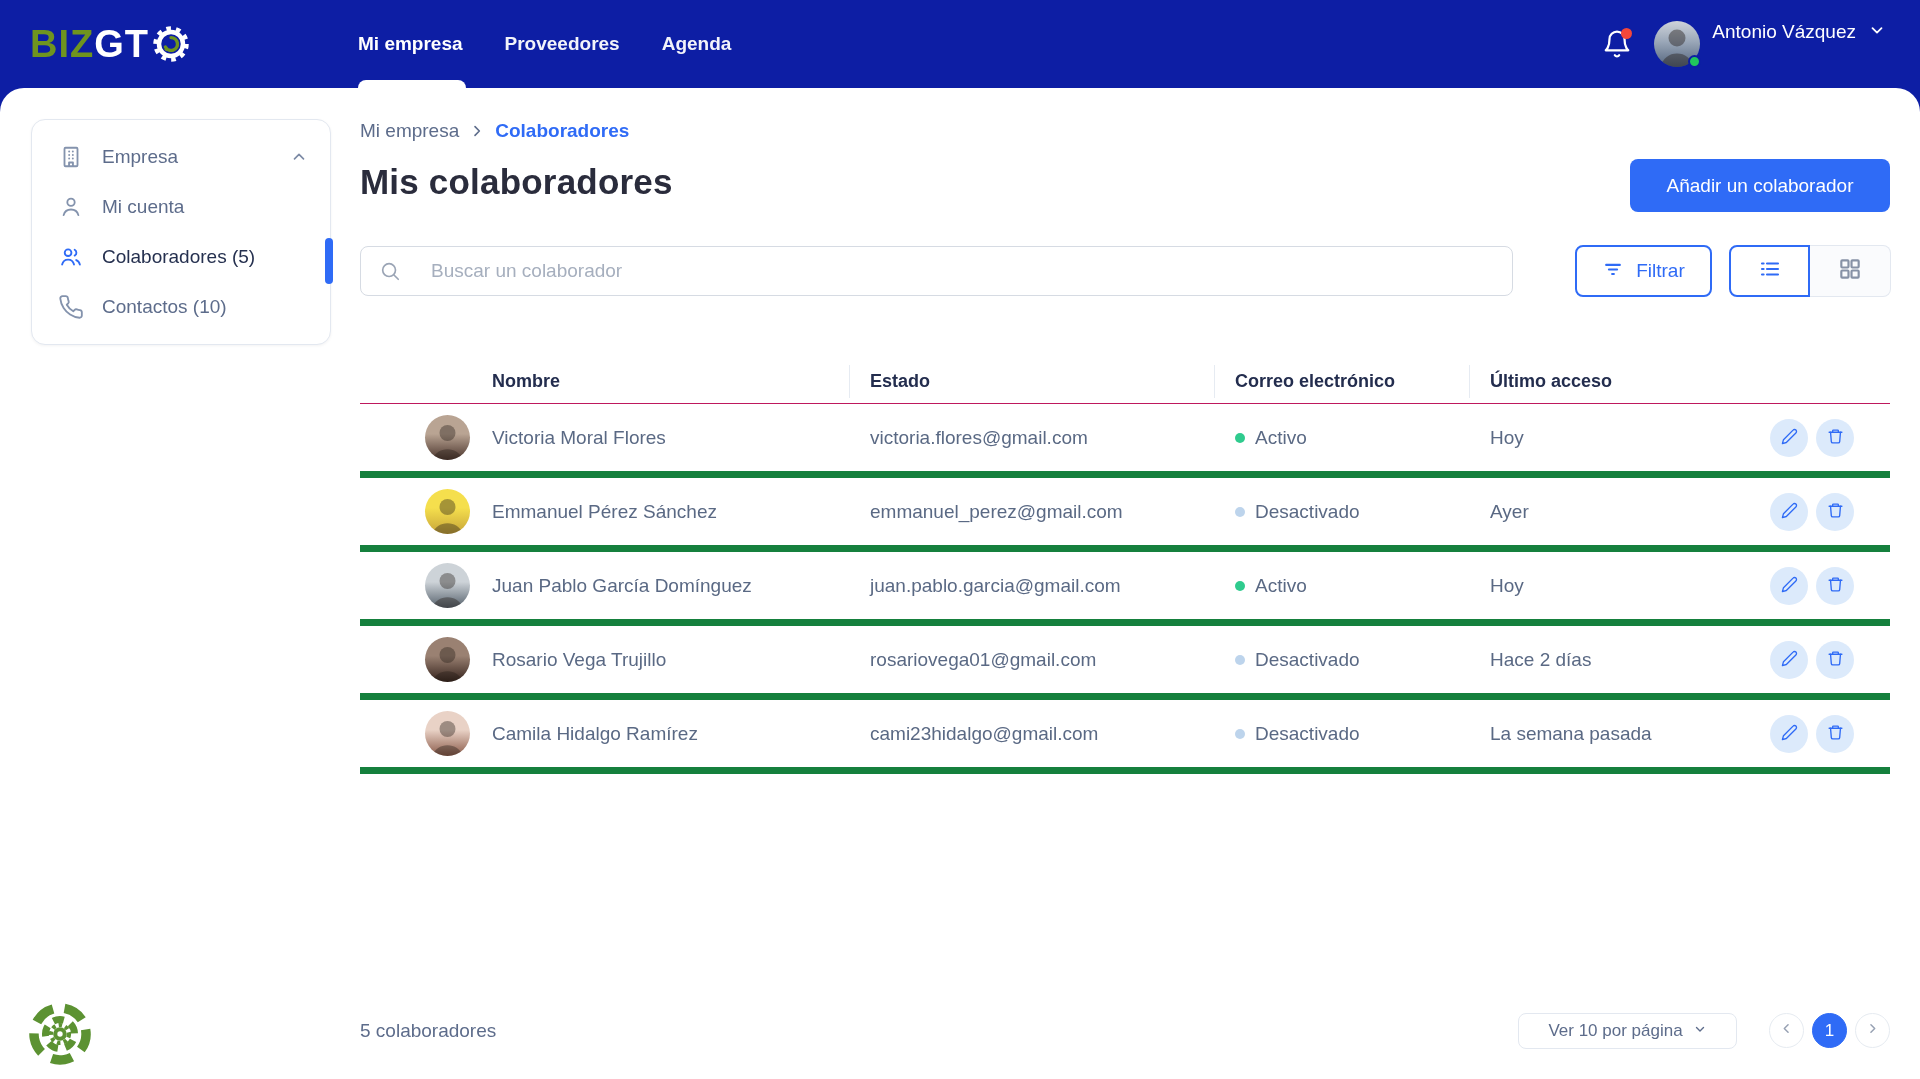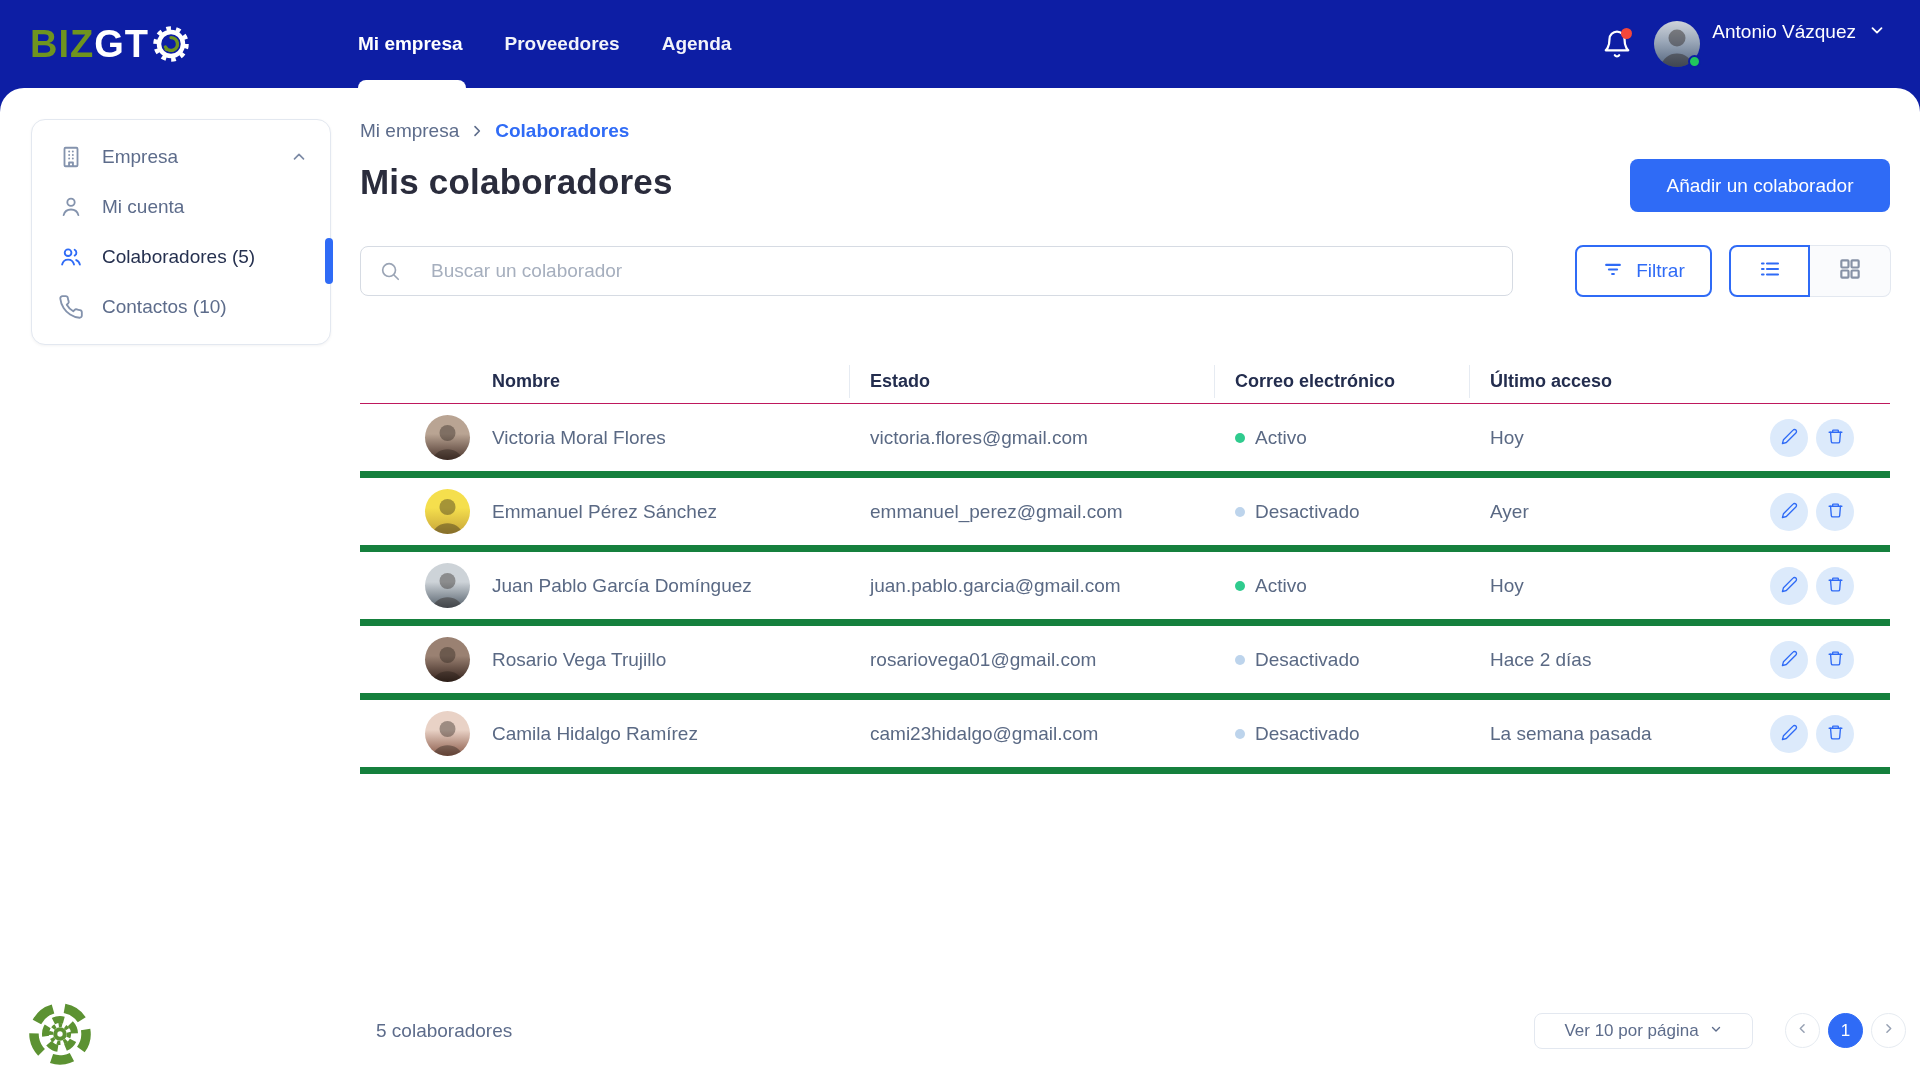--- a/index.html
+++ b/index.html
@@ -74,21 +74,21 @@
   .avatar svg { position:absolute; left:0; bottom:-2px; }
   .name-text, .email-text, .la-text { font-size:19px; color:#5A6984; }
   .cell-pad { padding-left:21px; }
   .status-cell { display:flex; align-items:center; gap:10px; padding-left:21px; }
   .status-dot { width:10px; height:10px; border-radius:50%; flex:none; }
   .status-text { font-size:19px; color:#5A6984; }
   .actions-cell { display:flex; justify-content:flex-end; gap:8px; padding-right:36px; }
   .icon-btn { width:38px; height:38px; border-radius:50%; border:none; background:#DCEAFB; color:#2F6BF6; display:flex; align-items:center; justify-content:center; cursor:pointer; }
 
   
-  .footer { position:absolute; left:360px; top:1012px; width:1530px; height:38px; display:flex; align-items:center;margin-left:16px; }
+  .footer { position:absolute; left:360px; top:1012px; width:1530px; height:38px; display:flex; align-items:center; }
   .count-label { font-size:19px; color:#5D6C8B; }
   .footer-right { margin-left:auto; display:flex; align-items:flex-start; }
   .pagesize-btn { width:219px; height:36px; background:#fff; border:1px solid #E3E8F0; border-radius:8px; color:#5D6C8B; font-size:17px; font-family:inherit; display:flex; align-items:center; justify-content:center; gap:10px; cursor:pointer; }
   .pager { display:flex; align-items:center; gap:8px; margin-left:32px; }
   .pg-circle { width:35px; height:35px; border-radius:50%; display:flex; align-items:center; justify-content:center; cursor:pointer; border:1px solid #E6EBF1; background:#fff; color:#97A1B3; }
   .pg-circle.page { background:#2F6BF6; border-color:#2F6BF6; color:#fff; font-size:17px; font-weight:500; }
 
   .emblem { position:absolute; left:22px; top:993px; width:76px; height:80px; }
 </style>
 </head>

